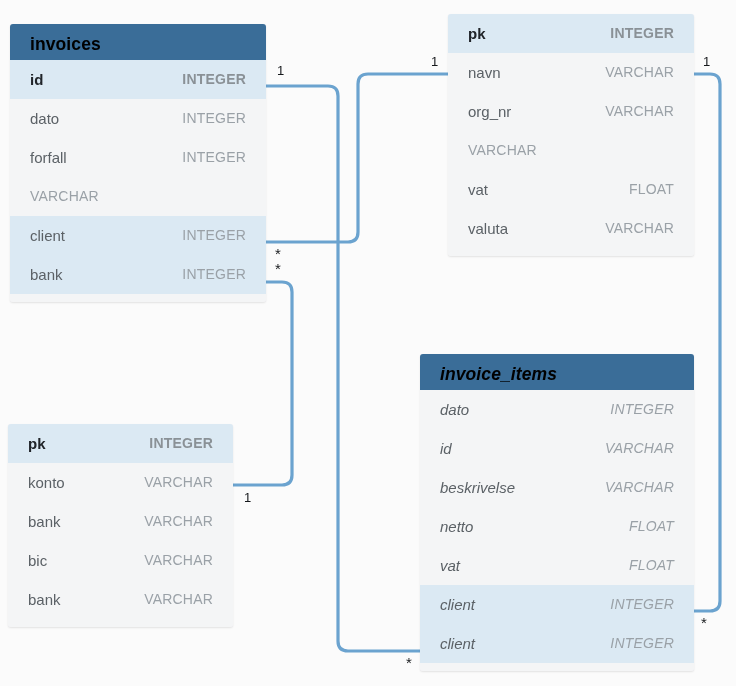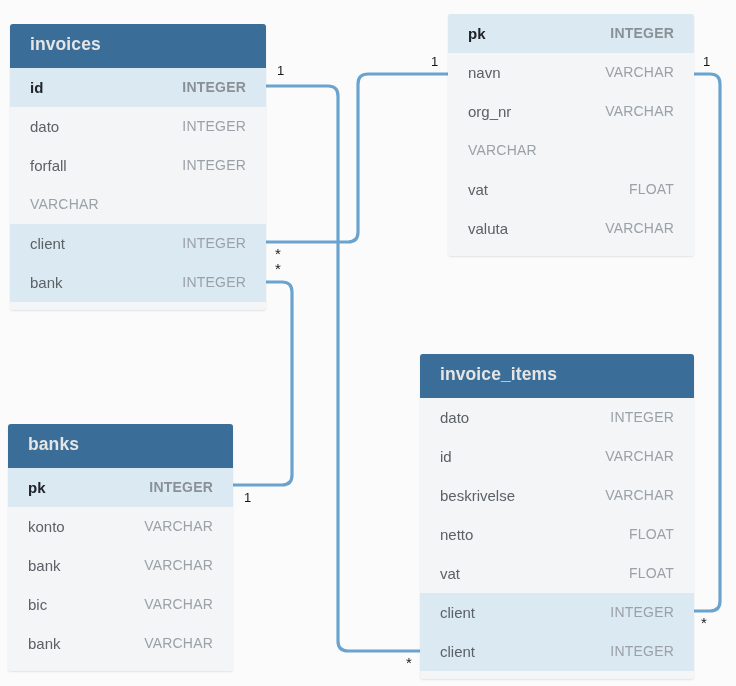--- a/index.html
+++ b/index.html
@@ -29,25 +29,25 @@
   }
   .entity {
     position: absolute;
     border-radius: 3px;
     overflow: hidden;
     background: #f4f5f6;
     box-shadow: 0 1px 2px rgba(0,0,0,0.10);
   }
   .entity-header {
     background: #3a6d98;
-    color: #e5e5e5;
+    color: #000000;
     font-size: 17.5px;
     font-weight: bold;
     padding: 0 20px;
-    height: 44px;
+    height: 36px;
     line-height: 40px;
     letter-spacing: 0.1px;
     white-space: nowrap;
   }
   .attr-row {
     height: 39px;
     line-height: 39px;
     display: flex;
     align-items: center;
     justify-content: space-between;
@@ -151,21 +151,20 @@
           <span class="attr-name">vat</span>
           <span class="attr-type">FLOAT</span>
         </div>
         <div class="attr-row">
           <span class="attr-name">valuta</span>
           <span class="attr-type">VARCHAR</span>
         </div>
         <div class="card-pad"></div>
       </div>
       <div class="entity" style="left: 8px; top: 424px; width: 225px;">
-        <div class="entity-header">banks</div>
         <div class="attr-row key pk">
           <span class="attr-name">pk</span>
           <span class="attr-type">INTEGER</span>
         </div>
         <div class="attr-row">
           <span class="attr-name">konto</span>
           <span class="attr-type">VARCHAR</span>
         </div>
         <div class="attr-row">
           <span class="attr-name">bank</span>
@@ -174,21 +173,21 @@
         <div class="attr-row">
           <span class="attr-name">bic</span>
           <span class="attr-type">VARCHAR</span>
         </div>
         <div class="attr-row">
           <span class="attr-name">bank</span>
           <span class="attr-type">VARCHAR</span>
         </div>
         <div class="card-pad"></div>
       </div>
-      <div class="entity" style="left: 420px; top: 354px; width: 274px;">
+      <div class="entity" style="left: 420px; top: 354px; width: 274px; font-style: italic;">
         <div class="entity-header">invoice_items</div>
         <div class="attr-row">
           <span class="attr-name">dato</span>
           <span class="attr-type">INTEGER</span>
         </div>
         <div class="attr-row">
           <span class="attr-name">id</span>
           <span class="attr-type">VARCHAR</span>
         </div>
         <div class="attr-row">

